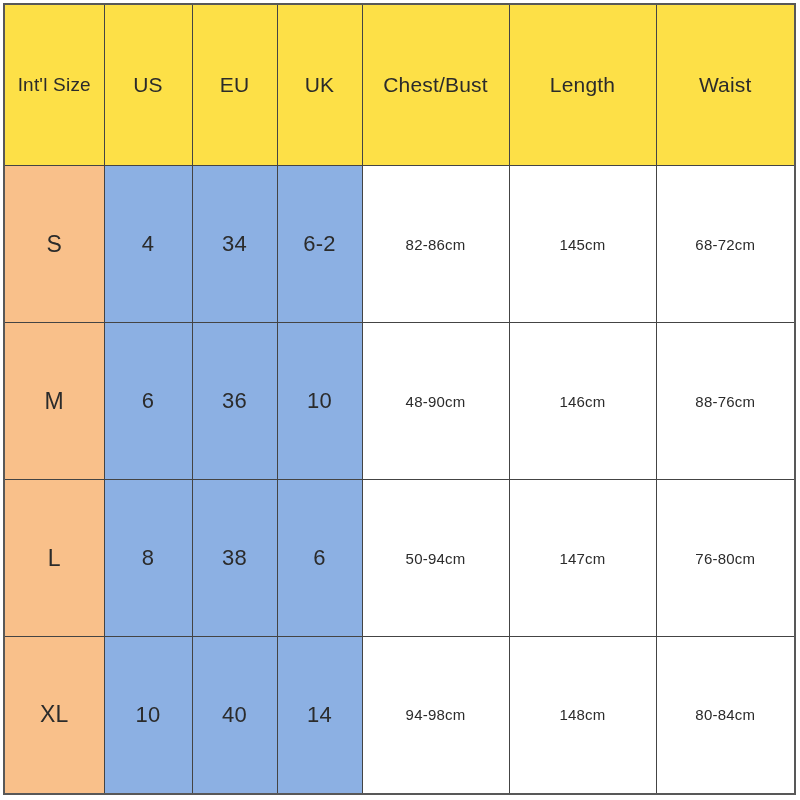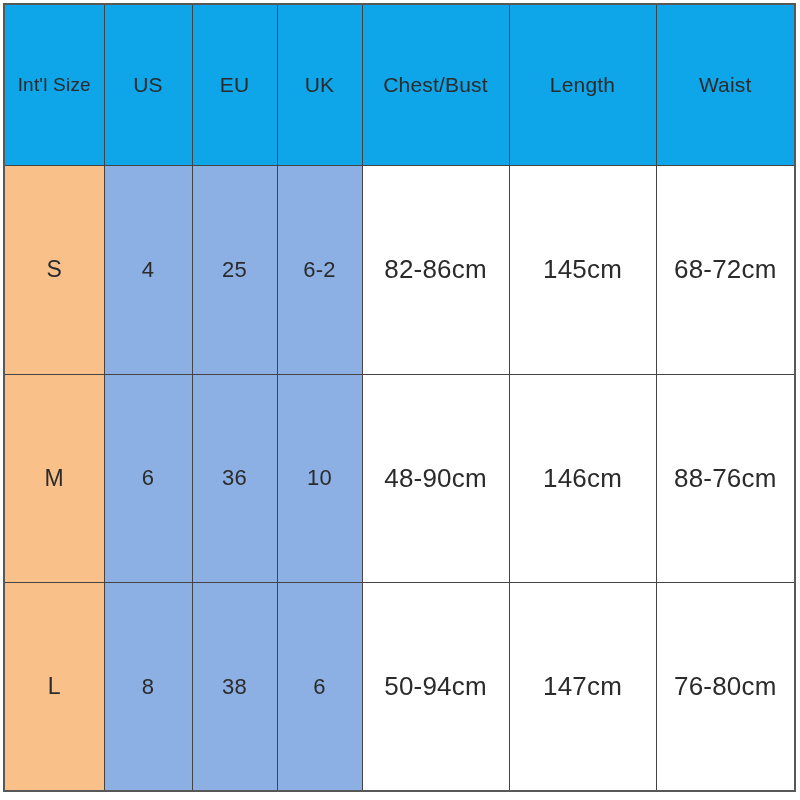--- a/index.html
+++ b/index.html
@@ -37,21 +37,21 @@
     text-align: center;
     vertical-align: middle;
     padding: 0;
     font-weight: normal;
     color: #2b2b2b;
     letter-spacing: 0.2px;
   }
 
   
   thead th {
-    background: #0ea5e9;
+    background: #fde047;
     height: 160px;
     font-size: 21px;
     color: #31302a;
   }
   thead th.col-intl { font-size: 19px; }
 
   
   tbody tr { height: 157px; }
 
   td.cell-size {
@@ -59,21 +59,21 @@
     font-size: 23px;
     color: #4a3a26;
   }
   td.cell-num {
     background: #8cb0e3;
     font-size: 22px;
     color: #1d2e4d;
   }
   td.cell-meas {
     background: #ffffff;
-    font-size: 26px;
+    font-size: 15px;
     color: #2f2f2f;
   }
 
   
   col.c-intl   { width: 100px; }
   col.c-us     { width: 88px; }
   col.c-eu     { width: 85px; }
   col.c-uk     { width: 85px; }
   col.c-chest  { width: 147px; }
   col.c-length { width: 147px; }
@@ -103,21 +103,21 @@
         <th>Chest/Bust</th>
         <th>Length</th>
         <th>Waist</th>
       </tr>
     </thead>
 
     <tbody>
       <tr>
         <td class="cell-size">S</td>
         <td class="cell-num">4</td>
-        <td class="cell-num">25</td>
+        <td class="cell-num">34</td>
         <td class="cell-num">6-2</td>
         <td class="cell-meas">82-86cm</td>
         <td class="cell-meas">145cm</td>
         <td class="cell-meas">68-72cm</td>
       </tr>
       <tr>
         <td class="cell-size">M</td>
         <td class="cell-num">6</td>
         <td class="cell-num">36</td>
         <td class="cell-num">10</td>
@@ -127,15 +127,24 @@
       </tr>
       <tr>
         <td class="cell-size">L</td>
         <td class="cell-num">8</td>
         <td class="cell-num">38</td>
         <td class="cell-num">6</td>
         <td class="cell-meas">50-94cm</td>
         <td class="cell-meas">147cm</td>
         <td class="cell-meas">76-80cm</td>
       </tr>
+      <tr>
+        <td class="cell-size">XL</td>
+        <td class="cell-num">10</td>
+        <td class="cell-num">40</td>
+        <td class="cell-num">14</td>
+        <td class="cell-meas">94-98cm</td>
+        <td class="cell-meas">148cm</td>
+        <td class="cell-meas">80-84cm</td>
+      </tr>
     </tbody>
   </table>
 </div>
 
 </body></html>

